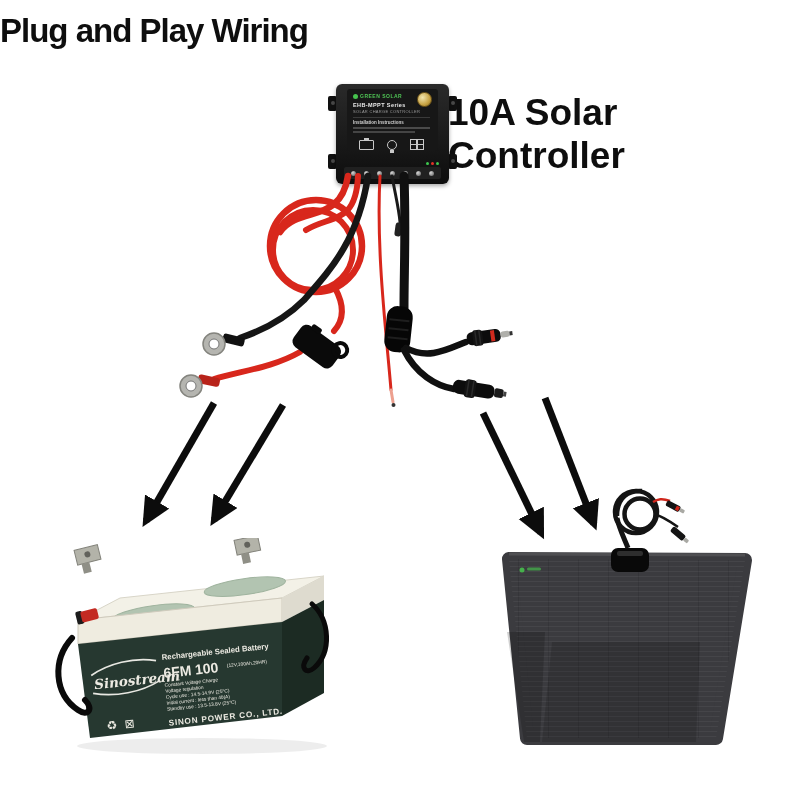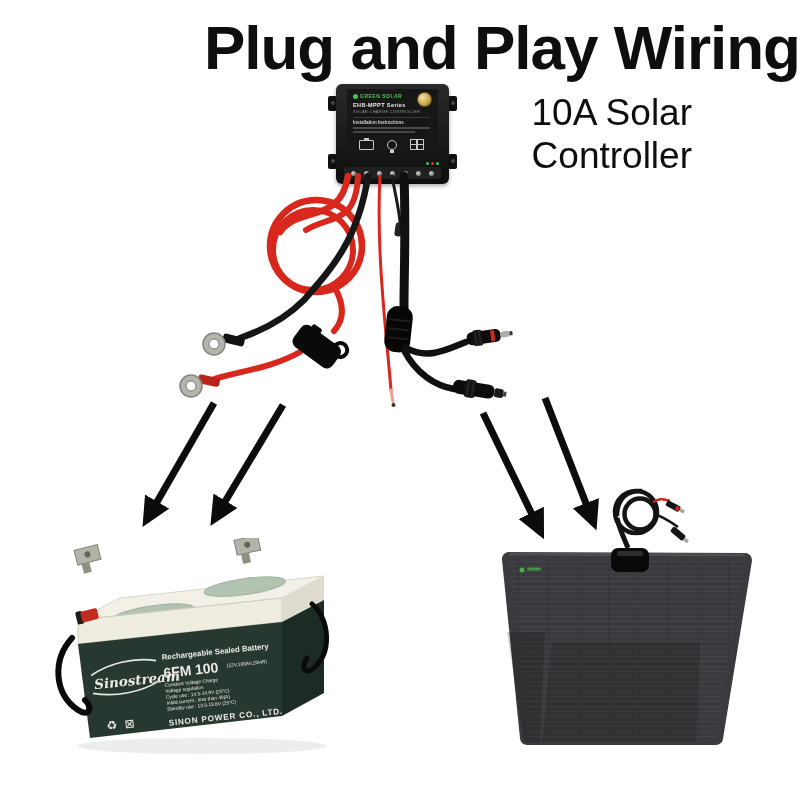--- a/index.html
+++ b/index.html
@@ -1,21 +1,21 @@
 <!DOCTYPE html>
 <html><head>
 <meta charset="utf-8">
 <style>
   html,body{margin:0;padding:0;background:#fff;}
   .stage{position:relative;width:800px;height:800px;background:#ffffff;overflow:hidden;
          font-family:"Liberation Sans",sans-serif;}
-  .title{position:absolute;top:12px;left:0;width:100%;text-align:right;
-         font-size:62px;font-weight:bold;color:#0e0e0e;letter-spacing:-1px;z-index:3;}
-  .ctrl-heading{position:absolute;left:448px;top:92px;width:244px;text-align:right;
-         font-size:37px;line-height:1.16;font-weight:normal;color:#0e0e0e;z-index:3;}
+  .title{position:absolute;top:12px;left:0;width:100%;text-align:left;
+         font-size:33px;font-weight:bold;color:#0e0e0e;letter-spacing:-1px;z-index:3;}
+  .ctrl-heading{position:absolute;left:448px;top:92px;width:244px;text-align:left;
+         font-size:37px;line-height:1.16;font-weight:bold;color:#0e0e0e;z-index:3;}
 
   
   .controller{position:absolute;left:330px;top:84px;width:125px;height:100px;z-index:4;}
   .ctrl-body{position:absolute;left:6px;right:6px;top:0;bottom:0;border-radius:6px;
              background:linear-gradient(#2a2a2a,#0d0d0d);box-shadow:0 2px 4px rgba(0,0,0,.35);}
   .flange{position:absolute;width:9px;height:15px;background:#101010;border-radius:2px;}
   .flange i{position:absolute;left:2.5px;top:5px;width:4px;height:4px;border-radius:50%;background:#494949;}
   .plate{position:absolute;left:11px;right:11px;top:5px;height:62px;background:#171717;border-radius:3px;}
   .brandrow{position:absolute;left:6px;top:4px;display:flex;align-items:center;gap:2px;}
   .branddot{width:5px;height:5px;border-radius:50%;background:#46c24e;}

